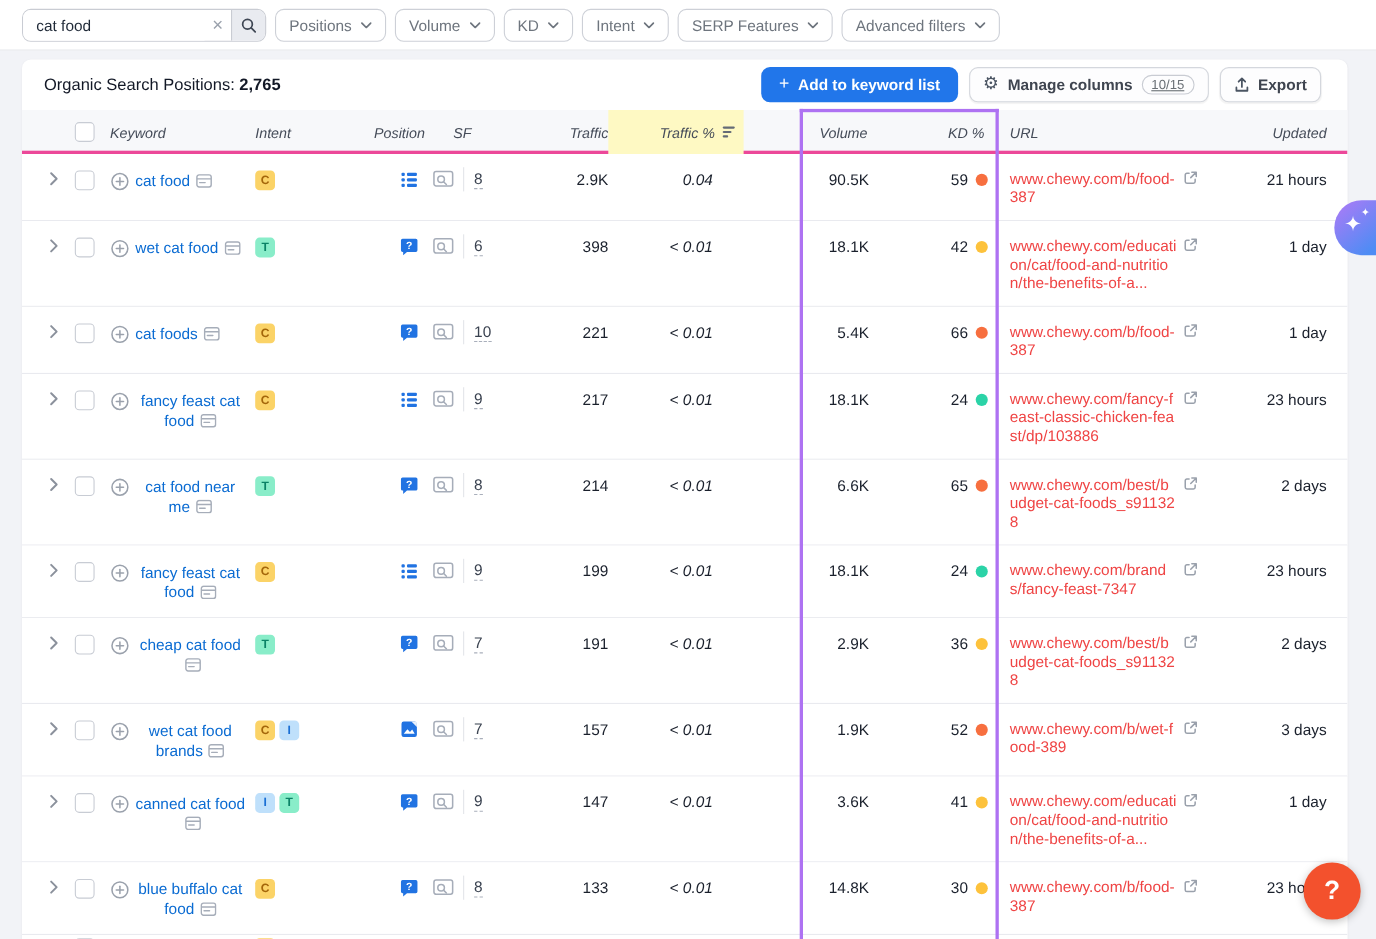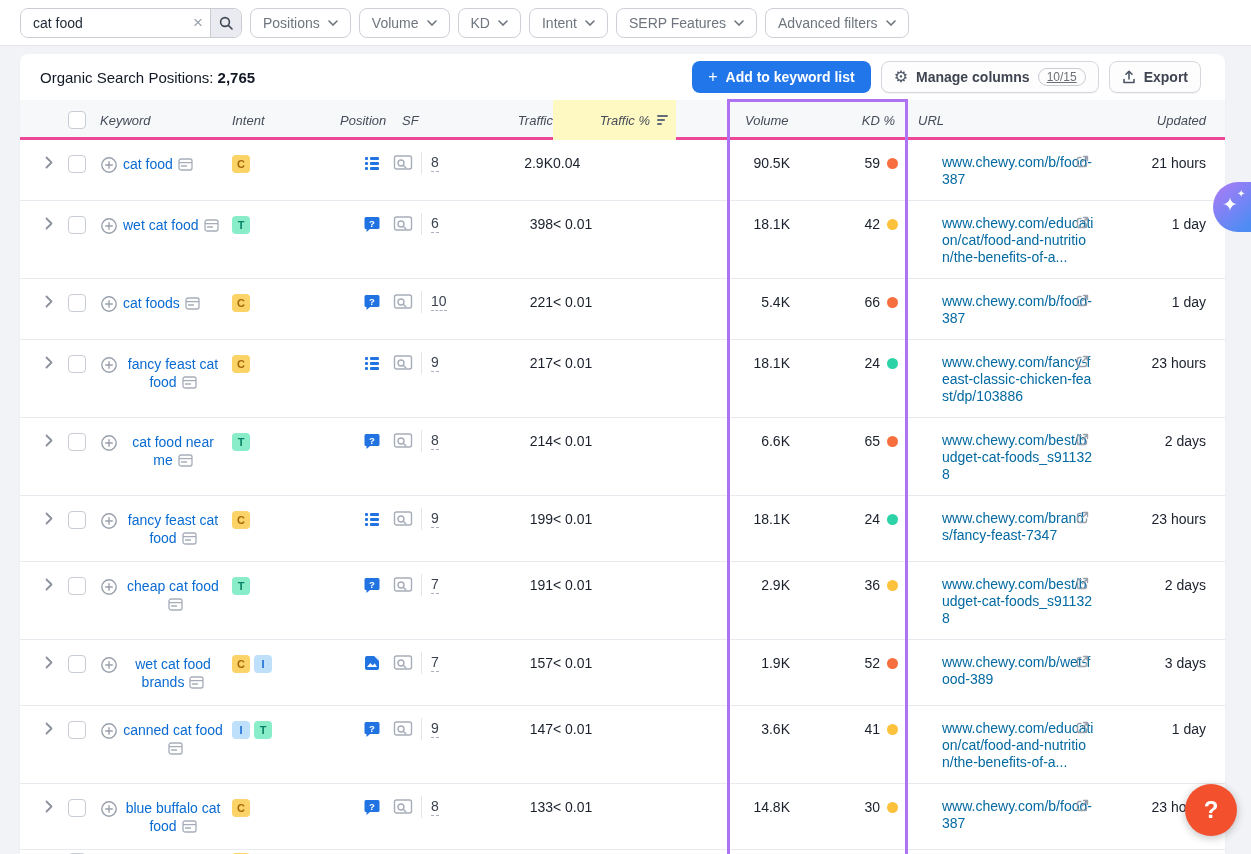--- a/index.html
+++ b/index.html
@@ -42,21 +42,21 @@
   .thead, .trow { display:grid;
     grid-template-columns:42px 30px 136px 105px 119px 101px 123px 51px 75px 106px 190px 127px; }
   .thead { height:40px; background:#F7F8FA; border-bottom:3px solid #ec4899;
     font-size:13px; color:#454C59; align-items:center;font-style:italic; }
   .thead .hc { display:flex; align-items:center; height:40px; }
   .h-chk { padding-left:6px; }
   .h-kw { padding-left:8px; }
   .h-int { padding-left:4px; }
   .h-pos { position:relative; }
   .h-pos .lbl-pos { position:absolute; left:7px; }
-  .h-pos .lbl-sf { position:absolute; left:69px; }
+  .h-pos .lbl-sf { position:absolute; left:79px; }
   .h-tr { justify-content:flex-end; }
   .h-trp { background:#fef9c3; justify-content:flex-end; padding-right:8px; }
   .sort-ic { display:inline-flex; flex-direction:column; gap:2px; margin-left:7px; }
   .sort-ic i { display:block; height:2px; background:#646B76; border-radius:1px; }
   .sort-ic i:nth-child(1){ width:11px; } .sort-ic i:nth-child(2){ width:8px; } .sort-ic i:nth-child(3){ width:5px; }
   .h-vol { padding-left:18px; }
   .h-kd { justify-content:flex-end; padding-right:13px; }
   .h-url { padding-left:10px; }
   .h-upd { justify-content:flex-end; padding-right:19px; }
 
@@ -80,27 +80,27 @@
   .badge-I { background:#BFE0FB; color:#1A6FD4; }
   .c-pos { padding-top:14px; padding-left:30px; display:flex; align-items:flex-start; }
   .sf-ic { width:18px; height:18px; }
   .sf-ic svg { display:none; }
   .sf-list .ic-list { display:block; } .sf-paa .ic-paa { display:block; } .sf-image .ic-image { display:block; }
   .prev-ic { margin-left:12px; cursor:pointer; }
   .pos-div { width:1px; height:22px; background:#E3E5E9; margin-left:8px; margin-top:-2px; }
   .pos-num { margin-left:9px; color:#3A4250; line-height:17px;
     border-bottom:1px dashed #A9AFBB; cursor:pointer; }
   .c-tr  { padding-top:15px; text-align:right; }
-  .c-trp { padding-top:15px; padding-right:28px; }
+  .c-trp { padding-top:15px; text-align:right; padding-right:28px;font-style:italic; }
   .c-vol { padding-top:15px; text-align:right; padding-right:12px; }
   .c-kd  { padding-top:15px; display:flex; justify-content:flex-end; align-items:center; padding-right:10px; gap:7px; }
   .kd-dot { width:11px; height:11px; border-radius:50%; display:inline-block; }
   .c-url { padding:14px 0 12px 10px; position:relative; }
-  .url-link { display:block; width:152px; color:#0369a1; line-height:17px; word-break:break-all;
-    text-decoration:none; cursor:pointer;margin-left:24px; }
+  .url-link { display:block; width:152px; color:#ef4444; line-height:17px; word-break:break-all;
+    text-decoration:none; cursor:pointer; }
   .ext-ic { position:absolute; top:15px; right:9px; cursor:pointer; }
   .c-upd { padding-top:15px; text-align:right; padding-right:19px; }
   .row-partial .cell { padding-top:3px; }
   .row-partial .c-exp { padding-top:4px; }
 
   
   .hl-box { position:absolute; left:707px; top:45px; width:181px; height:760px;
     border:3px solid #AE72F2; border-bottom:none; pointer-events:none; z-index:5; }
 
   

